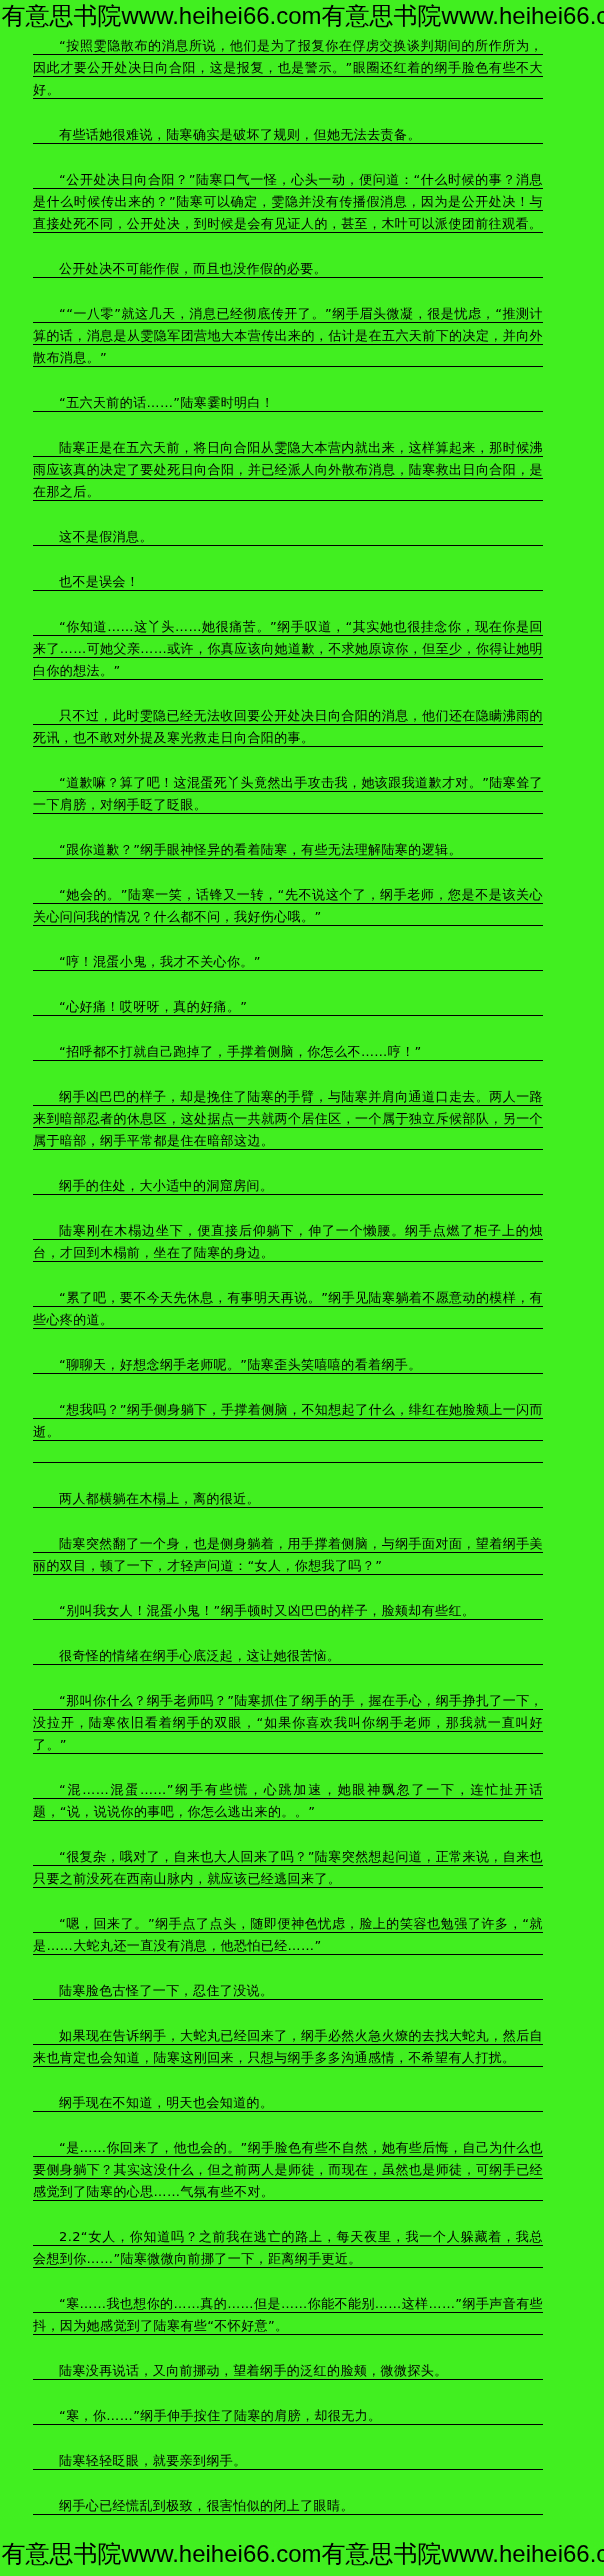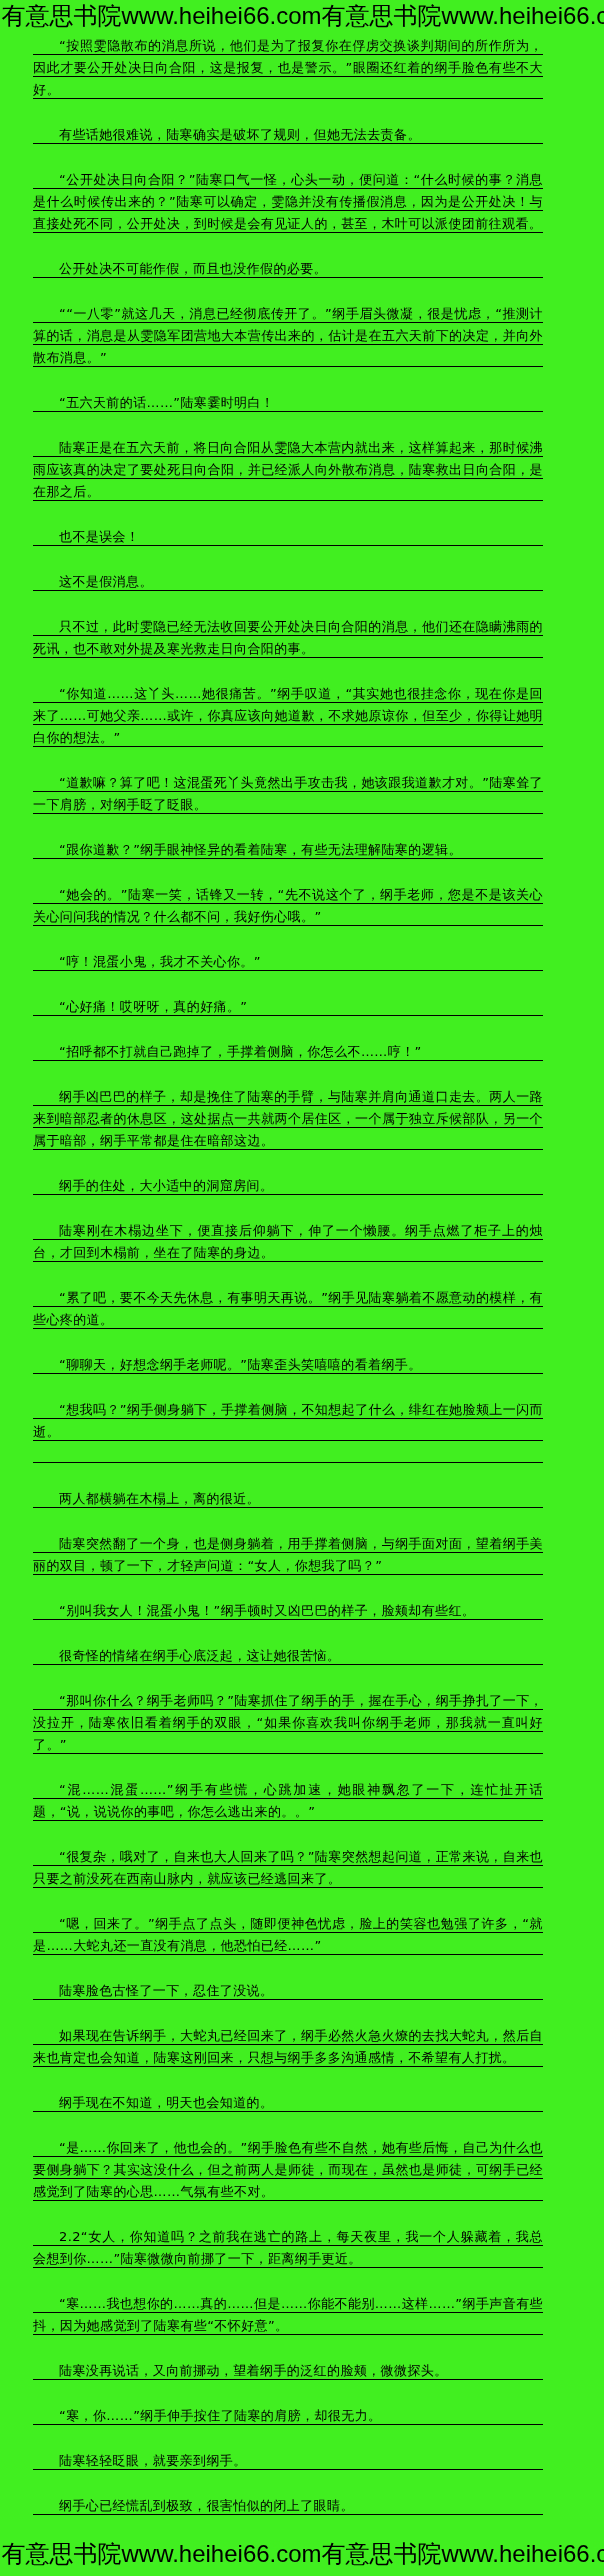--- a/index.html
+++ b/index.html
@@ -59,24 +59,24 @@
 <div class="watermark top">有意思书院www.heihei66.com有意思书院www.heihei66.com</div>
 
 <div class="content">
     <p class="para">“按照雯隐散布的消息所说，他们是为了报复你在俘虏交换谈判期间的所作所为，因此才要公开处决日向合阳，这是报复，也是警示。”眼圈还红着的纲手脸色有些不大好。</p>
     <p class="para">有些话她很难说，陆寒确实是破坏了规则，但她无法去责备。</p>
     <p class="para">“公开处决日向合阳？”陆寒口气一怪，心头一动，便问道：“什么时候的事？消息是什么时候传出来的？”陆寒可以确定，雯隐并没有传播假消息，因为是公开处决！与直接处死不同，公开处决，到时候是会有见证人的，甚至，木叶可以派使团前往观看。</p>
     <p class="para">公开处决不可能作假，而且也没作假的必要。</p>
     <p class="para">““一八零”就这几天，消息已经彻底传开了。”纲手眉头微凝，很是忧虑，“推测计算的话，消息是从雯隐军团营地大本营传出来的，估计是在五六天前下的决定，并向外散布消息。”</p>
     <p class="para">“五六天前的话……”陆寒霎时明白！</p>
     <p class="para">陆寒正是在五六天前，将日向合阳从雯隐大本营内就出来，这样算起来，那时候沸雨应该真的决定了要处死日向合阳，并已经派人向外散布消息，陆寒救出日向合阳，是在那之后。</p>
+    <p class="para">这不是假消息。</p>
     <p class="para">也不是误会！</p>
-    <p class="para">这不是假消息。</p>
+    <p class="para">“你知道……这丫头……她很痛苦。”纲手叹道，“其实她也很挂念你，现在你是回来了……可她父亲……或许，你真应该向她道歉，不求她原谅你，但至少，你得让她明白你的想法。”</p>
     <p class="para">只不过，此时雯隐已经无法收回要公开处决日向合阳的消息，他们还在隐瞒沸雨的死讯，也不敢对外提及寒光救走日向合阳的事。</p>
-    <p class="para">“你知道……这丫头……她很痛苦。”纲手叹道，“其实她也很挂念你，现在你是回来了……可她父亲……或许，你真应该向她道歉，不求她原谅你，但至少，你得让她明白你的想法。”</p>
     <p class="para">“道歉嘛？算了吧！这混蛋死丫头竟然出手攻击我，她该跟我道歉才对。”陆寒耸了一下肩膀，对纲手眨了眨眼。</p>
     <p class="para">“跟你道歉？”纲手眼神怪异的看着陆寒，有些无法理解陆寒的逻辑。</p>
     <p class="para">“她会的。”陆寒一笑，话锋又一转，“先不说这个了，纲手老师，您是不是该关心关心问问我的情况？什么都不问，我好伤心哦。”</p>
     <p class="para">“哼！混蛋小鬼，我才不关心你。”</p>
     <p class="para">“心好痛！哎呀呀，真的好痛。”</p>
     <p class="para">“招呼都不打就自己跑掉了，手撑着侧脑，你怎么不……哼！”</p>
     <p class="para">纲手凶巴巴的样子，却是挽住了陆寒的手臂，与陆寒并肩向通道口走去。两人一路来到暗部忍者的休息区，这处据点一共就两个居住区，一个属于独立斥候部队，另一个属于暗部，纲手平常都是住在暗部这边。</p>
     <p class="para">纲手的住处，大小适中的洞窟房间。</p>
     <p class="para">陆寒刚在木榻边坐下，便直接后仰躺下，伸了一个懒腰。纲手点燃了柜子上的烛台，才回到木榻前，坐在了陆寒的身边。</p>
     <p class="para">“累了吧，要不今天先休息，有事明天再说。”纲手见陆寒躺着不愿意动的模样，有些心疼的道。</p>

